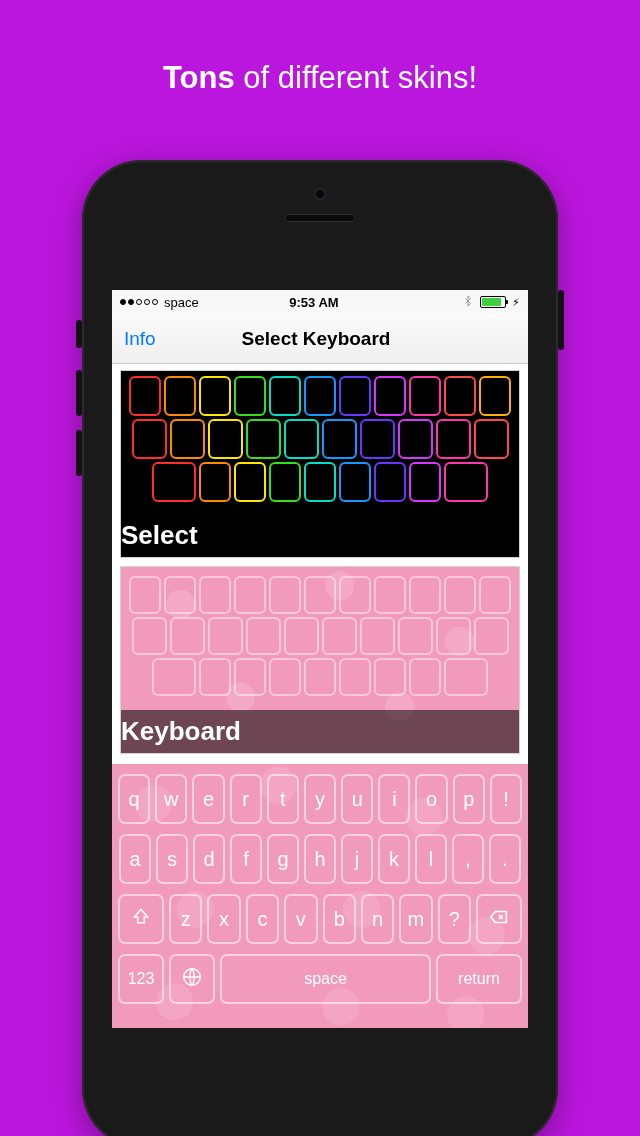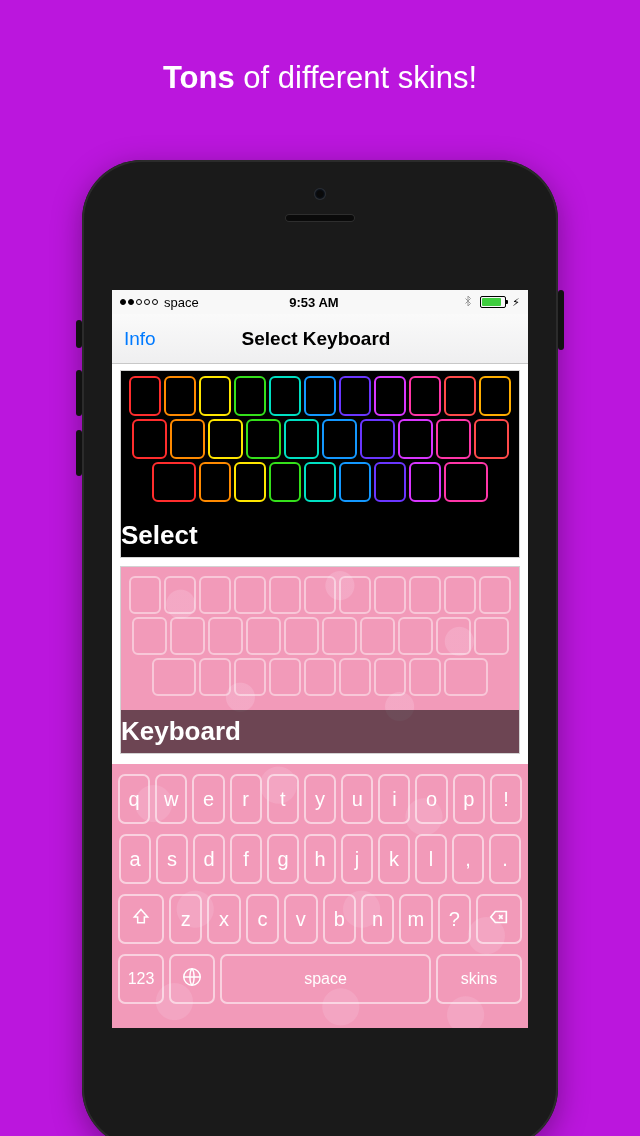--- a/index.html
+++ b/index.html
@@ -381,19 +381,19 @@
             <svg viewBox="0 0 24 24" fill="none" stroke="#fff" stroke-width="1.6">
                 <circle cx="12" cy="12" r="9"></circle>
                 <path d="M3 12h18M12 3c3 3 3 15 0 18M12 3c-3 3-3 15 0 18"></path>
               </svg>
           </span>
         </div>
         <div class="key k-space">
             <span>space</span>
           </div>
         <div class="key k-return">
-            <span>skins</span>
+            <span>return</span>
           </div>
       </div>
     </div>
 
   </div>
 </div>
 
 </body></html>

